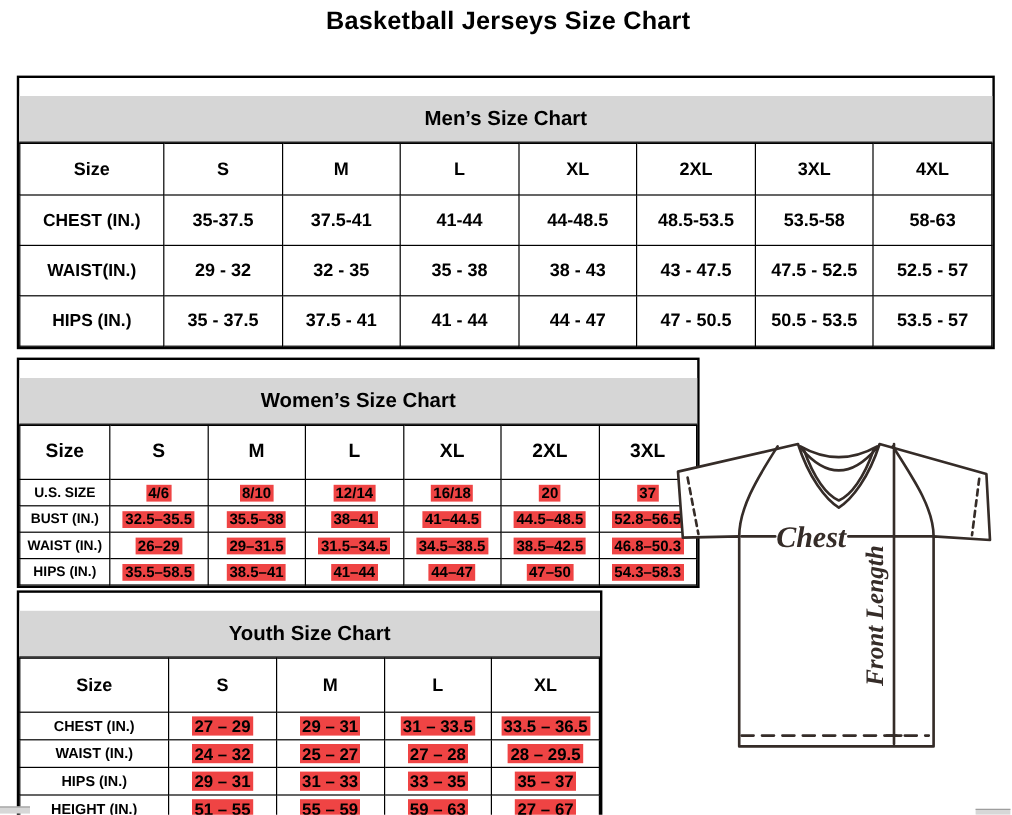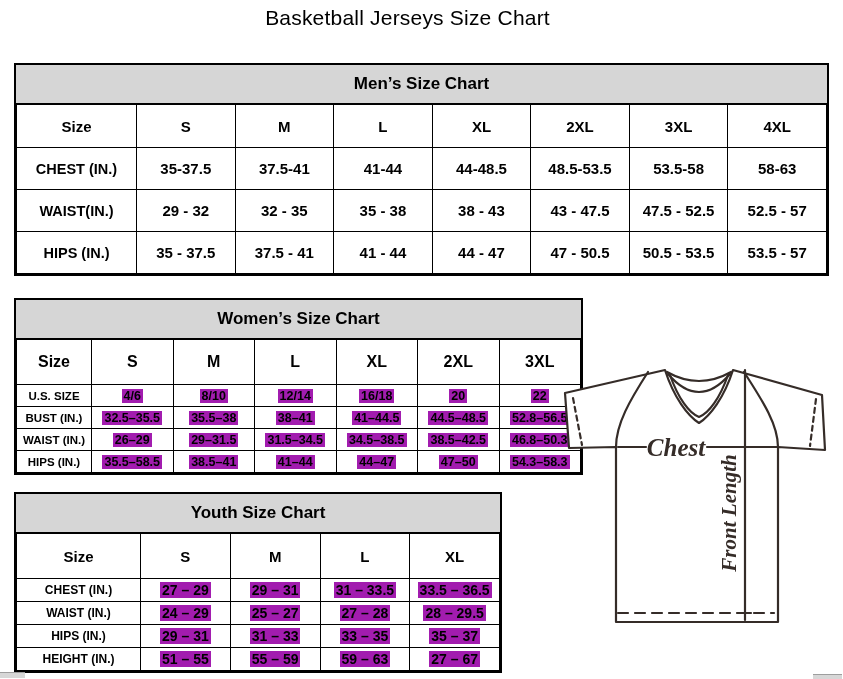--- a/index.html
+++ b/index.html
@@ -2,27 +2,27 @@
 <html><head>
 <meta charset="utf-8">
 <style>
   html,body{margin:0;padding:0;}
   body{
     width:843px;height:679px;position:relative;overflow:hidden;
     background:#ffffff;font-family:"Liberation Sans",sans-serif;color:#000;
   }
   .page-title{
     position:absolute;top:6px;left:0;width:815px;text-align:center;
-    font-size:21px;font-weight:normal;letter-spacing:0.2px;
+    font-size:21px;font-weight:bold;letter-spacing:0.2px;padding-left:16px;
   }
   
   .tbl{position:absolute;border:2px solid #000;background:#fff;box-sizing:border-box;}
   .tbl-title{
     background:#d6d6d6;border-bottom:1px solid #000;height:38px;line-height:38px;
-    text-align:center;font-weight:bold;font-size:17px;
+    text-align:center;font-weight:bold;font-size:17px;margin-top:15px;
   }
   table{width:100%;border-collapse:collapse;table-layout:fixed;}
   th,td{border:1px solid #000;text-align:center;font-weight:bold;padding:0;vertical-align:middle;}
   
   .tbl-mens{left:14px;top:63px;width:815px;}
   .tbl-mens th{height:42px;font-size:15px;}
   .tbl-mens td{height:41px;font-size:15px;}
   .tbl-mens th:first-child{width:119px;}
   .tbl-mens .rowlabel{font-size:14.5px;}
   
@@ -30,21 +30,21 @@
   .tbl-womens th{height:44px;font-size:16px;}
   .tbl-womens th:first-child{width:74px;}
   .tbl-womens td{height:21px;font-size:12.5px;}
   .tbl-womens .rowlabel{font-size:11.5px;height:21px;}
   
   .tbl-youth{left:14px;top:492px;width:488px;}
   .tbl-youth th{height:44px;font-size:15px;}
   .tbl-youth th:first-child{width:123px;}
   .tbl-youth td{height:22px;font-size:14px;}
   .tbl-youth .rowlabel{font-size:12px;height:22px;}
-  .small-vals .hl{background:#a21caf;padding:0 2px;}
+  .small-vals .hl{background:#ef4444;padding:0 2px;}
   
   .jersey{position:absolute;left:558px;top:358px;width:282px;height:272px;}
   .jersey text{
     font-family:"Liberation Serif",serif;font-style:italic;font-weight:bold;fill:#352c28;
   }
   
   .sb{position:absolute;background:#d7d7d7;border-top:1px solid #9e9e9e;box-sizing:border-box;}
   .sb-left{left:0;top:672px;width:25px;height:6px;}
   .sb-right{left:813px;top:674px;width:29px;height:5px;}
 </style>
@@ -118,21 +118,21 @@
         </tr>
       </thead>
       <tbody>
         <tr>
           <td class="rowlabel">U.S. SIZE</td>
           <td><span class="hl">4/6</span></td>
           <td><span class="hl">8/10</span></td>
           <td><span class="hl">12/14</span></td>
           <td><span class="hl">16/18</span></td>
           <td><span class="hl">20</span></td>
-          <td><span class="hl">22</span></td>
+          <td><span class="hl">37</span></td>
         </tr>
         <tr>
           <td class="rowlabel">BUST (IN.)</td>
           <td><span class="hl">32.5–35.5</span></td>
           <td><span class="hl">35.5–38</span></td>
           <td><span class="hl">38–41</span></td>
           <td><span class="hl">41–44.5</span></td>
           <td><span class="hl">44.5–48.5</span></td>
           <td><span class="hl">52.8–56.5</span></td>
         </tr>
@@ -173,21 +173,21 @@
       <tbody>
         <tr>
           <td class="rowlabel">CHEST (IN.)</td>
           <td><span class="hl">27 – 29</span></td>
           <td><span class="hl">29 – 31</span></td>
           <td><span class="hl">31 – 33.5</span></td>
           <td><span class="hl">33.5 – 36.5</span></td>
         </tr>
         <tr>
           <td class="rowlabel">WAIST (IN.)</td>
-          <td><span class="hl">24 – 29</span></td>
+          <td><span class="hl">24 – 32</span></td>
           <td><span class="hl">25 – 27</span></td>
           <td><span class="hl">27 – 28</span></td>
           <td><span class="hl">28 – 29.5</span></td>
         </tr>
         <tr>
           <td class="rowlabel">HIPS (IN.)</td>
           <td><span class="hl">29 – 31</span></td>
           <td><span class="hl">31 – 33</span></td>
           <td><span class="hl">33 – 35</span></td>
           <td><span class="hl">35 – 37</span></td>

